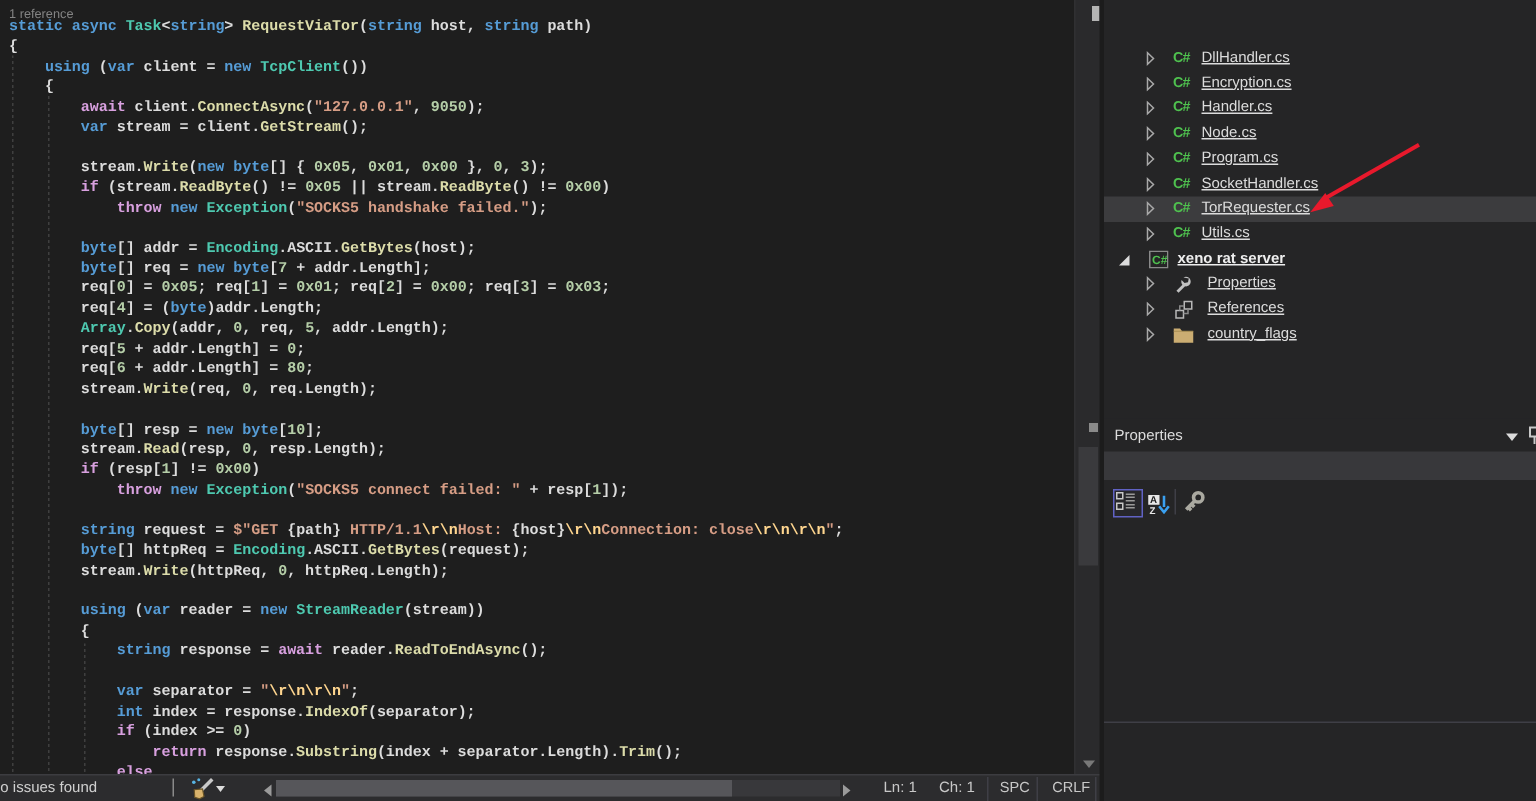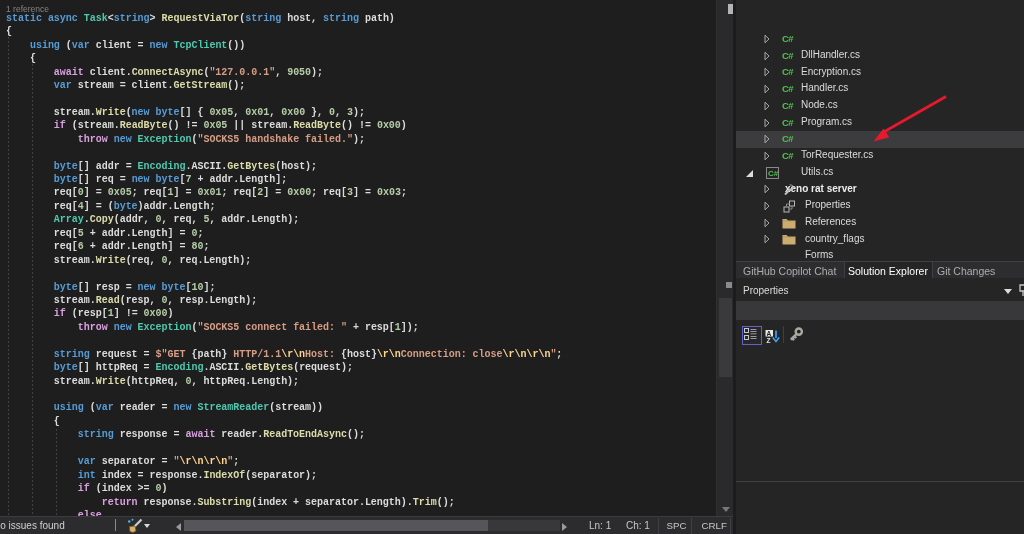--- a/index.html
+++ b/index.html
@@ -35,21 +35,21 @@
 #broom{position:absolute;left:126px;top:1px;}
 #broom-caret{position:absolute;left:144px;top:7px;width:0;height:0;border-left:3.5px solid transparent;border-right:3.5px solid transparent;border-top:4px solid #dcdcdc;}
 
 #panel{position:absolute;left:736px;top:0;width:288px;height:534px;background:#252526;}
 #divider{position:absolute;left:733px;top:0;width:4px;height:534px;background:#1c1c1c;}
 #warnbar{position:absolute;left:1px;top:0;width:287px;height:29px;background:#423c1f;}
 #warnbar .l1{position:absolute;left:27px;top:1px;font:9.8px "Liberation Sans",sans-serif;color:#dedede;}
 #warnbar .l2{position:absolute;left:27px;top:13.5px;font:9.8px "Liberation Sans",sans-serif;color:#6ca5db;}
 #tree{position:absolute;left:0;top:29px;width:288px;height:232px;overflow:hidden;}
 .row{position:absolute;left:0;width:288px;height:17px;}
-.row .lbl{position:absolute;top:18px;font:10px "Liberation Sans",sans-serif;color:#dcdcdc;white-space:nowrap;}
+.row .lbl{position:absolute;top:2px;font:10px "Liberation Sans",sans-serif;color:#dcdcdc;white-space:nowrap;text-decoration:underline;}
 .csicon{position:absolute;top:2px;font:bold 9.5px "Liberation Sans",sans-serif;color:#4fc14f;letter-spacing:-0.5px;}
 
 #tabs{position:absolute;left:0;top:261px;width:288px;height:17px;background:#2d2d30;border-top:1px solid #3f3f46;box-sizing:border-box;}
 #tabs .tab{position:absolute;top:2.5px;font:10.5px "Liberation Sans",sans-serif;color:#adadad;}
 #seltab{position:absolute;left:108px;top:0;width:89px;height:17px;background:#252526;border-left:1px solid #3f3f46;border-right:1px solid #3f3f46;box-sizing:border-box;}
 
 #props{position:absolute;left:0;top:278px;width:288px;height:256px;background:#252526;}
 #props-hdr{position:absolute;left:0;top:1px;width:288px;height:22px;background:#252526;}
 #props-hdr .t{position:absolute;left:7px;top:6px;font:10px "Liberation Sans",sans-serif;color:#dcdcdc;}
 #props-band{position:absolute;left:0;top:22.7px;width:288px;height:19.5px;background:#38383b;}
@@ -224,37 +224,21 @@
           <svg style="position:absolute;left:28px;top:3px;" width="6" height="10" viewBox="0 0 6 10">
             <path d="M1 1.2 L5 5 L1 8.8 Z" fill="none" stroke="#a8a8a8" stroke-width="1"></path>
           </svg>
           <svg style="position:absolute;left:47px;top:2px;" width="13" height="13" viewBox="0 0 13 13">
             <rect x="6.5" y="1" width="5" height="5" fill="none" stroke="#b8b8b8" stroke-width="1"></rect>
             <rect x="1" y="7" width="5" height="5" fill="none" stroke="#b8b8b8" stroke-width="1"></rect>
             <path d="M3.5 7 V4 H6.5 M9 6 V9 H6" stroke="#8a8a8a" stroke-width="1" fill="none"></path>
           </svg>
           <span class="lbl" style="left:69px;">References</span>
         </div>
-<div class="row" style="top:202.4px;">
-          <svg style="position:absolute;left:28px;top:3px;" width="6" height="10" viewBox="0 0 6 10">
-            <path d="M1 1.2 L5 5 L1 8.8 Z" fill="none" stroke="#a8a8a8" stroke-width="1"></path>
-          </svg>
-          <svg style="position:absolute;left:46px;top:3px;" width="14" height="11" viewBox="0 0 14 11">
-            <path d="M0.5 1 h4.2 l1.4 1.8 h7.4 v7.7 h-13 Z" fill="#cbad72"></path>
-            <path d="M0.5 2.8 h13" stroke="#a88f55" stroke-width="0.7"></path>
-          </svg>
-          <span class="lbl" style="left:69px;">Forms</span>
-        </div>
       </div>
-    <div id="tabs">
-      <div id="seltab"></div>
-      <div class="tab" style="left:7px;">GitHub Copilot Chat</div>
-      <div class="tab" style="left:112px;color:#ffffff;">Solution Explorer</div>
-      <div class="tab" style="left:201px;">Git Changes</div>
-    </div>
     <div id="props">
       <div id="props-hdr">
           <div class="t">Properties</div>
           <div id="hdr-caret"></div>
         <svg style="position:absolute;left:283px;top:5px;" width="8" height="13" viewBox="0 0 8 13">
           <path d="M1 1 h6 v6 h-6 Z M4 7 v5" stroke="#c8c8c8" stroke-width="1.3" fill="none"></path>
         </svg>
       </div>
       <div id="props-band"></div>
       <div id="props-tools">

